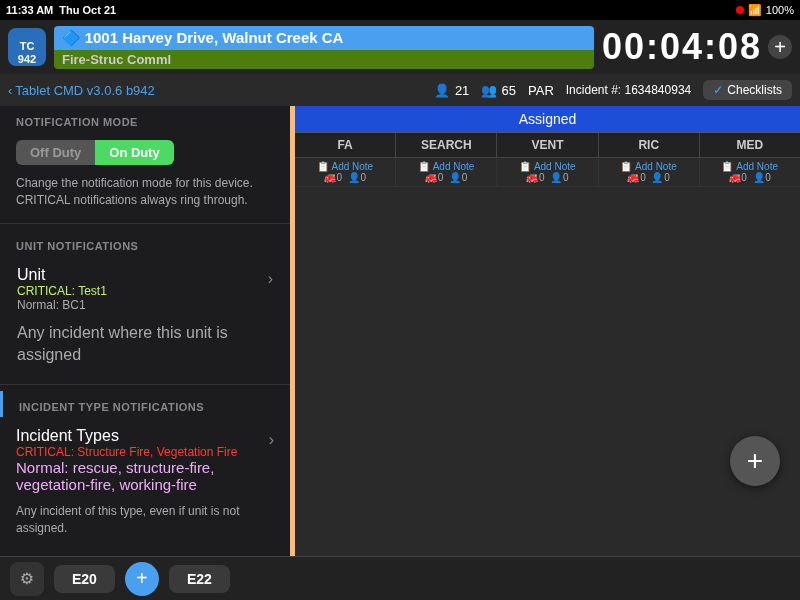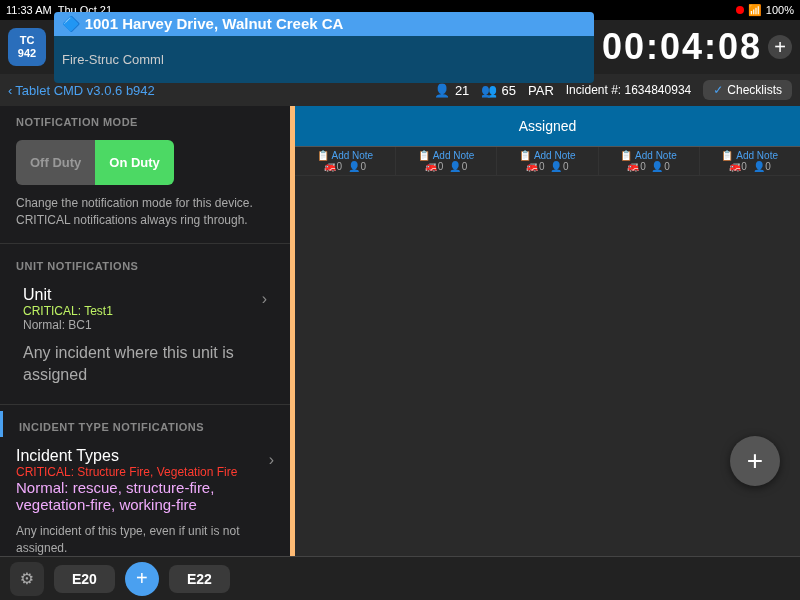--- a/index.html
+++ b/index.html
@@ -16,21 +16,21 @@
     .status-bar {
       background: #000;
       color: #fff;
       font-size: 11px;
       height: 20px;
       display: flex;
       align-items: center;
       justify-content: space-between;
       padding: 0 6px;
     }
-    .status-left { display: flex; gap: 6px; align-items: flex-end; }
+    .status-left { display: flex; gap: 6px; align-items: flex-end; font-weight: bold; }
     .status-right { display: flex; gap: 4px; align-items: center; }
     .status-dot { width: 8px; height: 8px; background: red; border-radius: 50%; }
 
     
     .header-bar {
       background: #222;
       height: 54px;
       display: flex;
       align-items: center;
       padding: 0 8px;
@@ -38,21 +38,21 @@
     }
     .tc-badge {
       background: #2a6ebb;
       color: #fff;
       border-radius: 8px;
       width: 38px;
       height: 38px;
       display: flex;
       flex-direction: column;
       align-items: center;
-      justify-content: center;
+      justify-content: flex-end;
       font-size: 11px;
       font-weight: bold;
       line-height: 1.2;
     }
     .header-incident {
       flex: 1;
     }
     .incident-title-bar {
       background: #4aa0f0;
       color: #fff;
@@ -60,23 +60,24 @@
       font-weight: bold;
       padding: 3px 8px;
       border-radius: 4px 4px 0 0;
       display: flex;
       align-items: center;
       gap: 4px;
     }
     .incident-subtitle {
       color: #ccc;
       font-size: 13px;
-      padding: 16px 8px;
-      background: #0c4a6e;
+      padding: 2px 8px;
+      background: #4d7c0f;
       border-radius: 0 0 4px 4px;
+      font-weight: bold;
     }
     .timer-section {
       display: flex;
       align-items: center;
       gap: 6px;
     }
     .timer-display {
       color: #fff;
       font-size: 36px;
       font-weight: bold;
@@ -170,21 +171,21 @@
     }
     .notification-mode-section {
       padding: 8px 16px;
     }
     .duty-toggle {
       display: flex;
       gap: 0;
       margin-bottom: 10px;
     }
     .duty-btn {
-      padding: 15px 14px;
+      padding: 5px 14px;
       font-size: 13px;
       border: none;
       cursor: pointer;
       font-weight: 600;
     }
     .duty-btn-off {
       background: #555;
       color: #999;
       border-radius: 6px 0 0 6px;
     }
@@ -196,21 +197,21 @@
     .notif-description {
       color: #aaa;
       font-size: 12px;
       line-height: 1.4;
     }
     .divider {
       height: 1px;
       background: #333;
       margin: 6px 0;
     }
-    .unit-notif-section { padding: 4px 7px; }
+    .unit-notif-section { padding: 4px 1px; }
     .unit-item {
       padding: 6px 16px;
       display: flex;
       align-items: flex-start;
       justify-content: space-between;
       cursor: pointer;
     }
     .unit-item-content { flex: 1; }
     .unit-name {
       color: #fff;
@@ -499,22 +500,29 @@
           <div class="incident-normal">Normal: rescue, structure-fire, vegetation-fire, working-fire</div>
         </div>
         <div class="unit-chevron">›</div>
       </div>
       <div class="incident-desc">Any incident of this type, even if unit is not assigned.</div>
     </div>
 
   </div>
 
   <div class="table-area">
-    <div style="background:#0369a1; text-align:center; color:#fff; font-size:14px; padding:12px 0; border-bottom:1px solid #555;">Assigned</div>
-
+    <div style="background:#1d4ed8; text-align:center; color:#fff; font-size:14px; padding:5px 0; border-bottom:1px solid #555;">Assigned</div>
+
+    <div class="table-cols-row">
+      <div class="col-header">FA</div>
+      <div class="col-header">SEARCH</div>
+      <div class="col-header">VENT</div>
+      <div class="col-header">RIC</div>
+      <div class="col-header">MED</div>
+    </div>
 
     <div class="table-note-row">
       <div class="note-cell">
         <div class="add-note-btn">
           <span>📋</span>
           <span>Add Note</span>
         </div>
         <div class="note-stats">
           <span>🚒0</span>
           <span>👤0</span>

